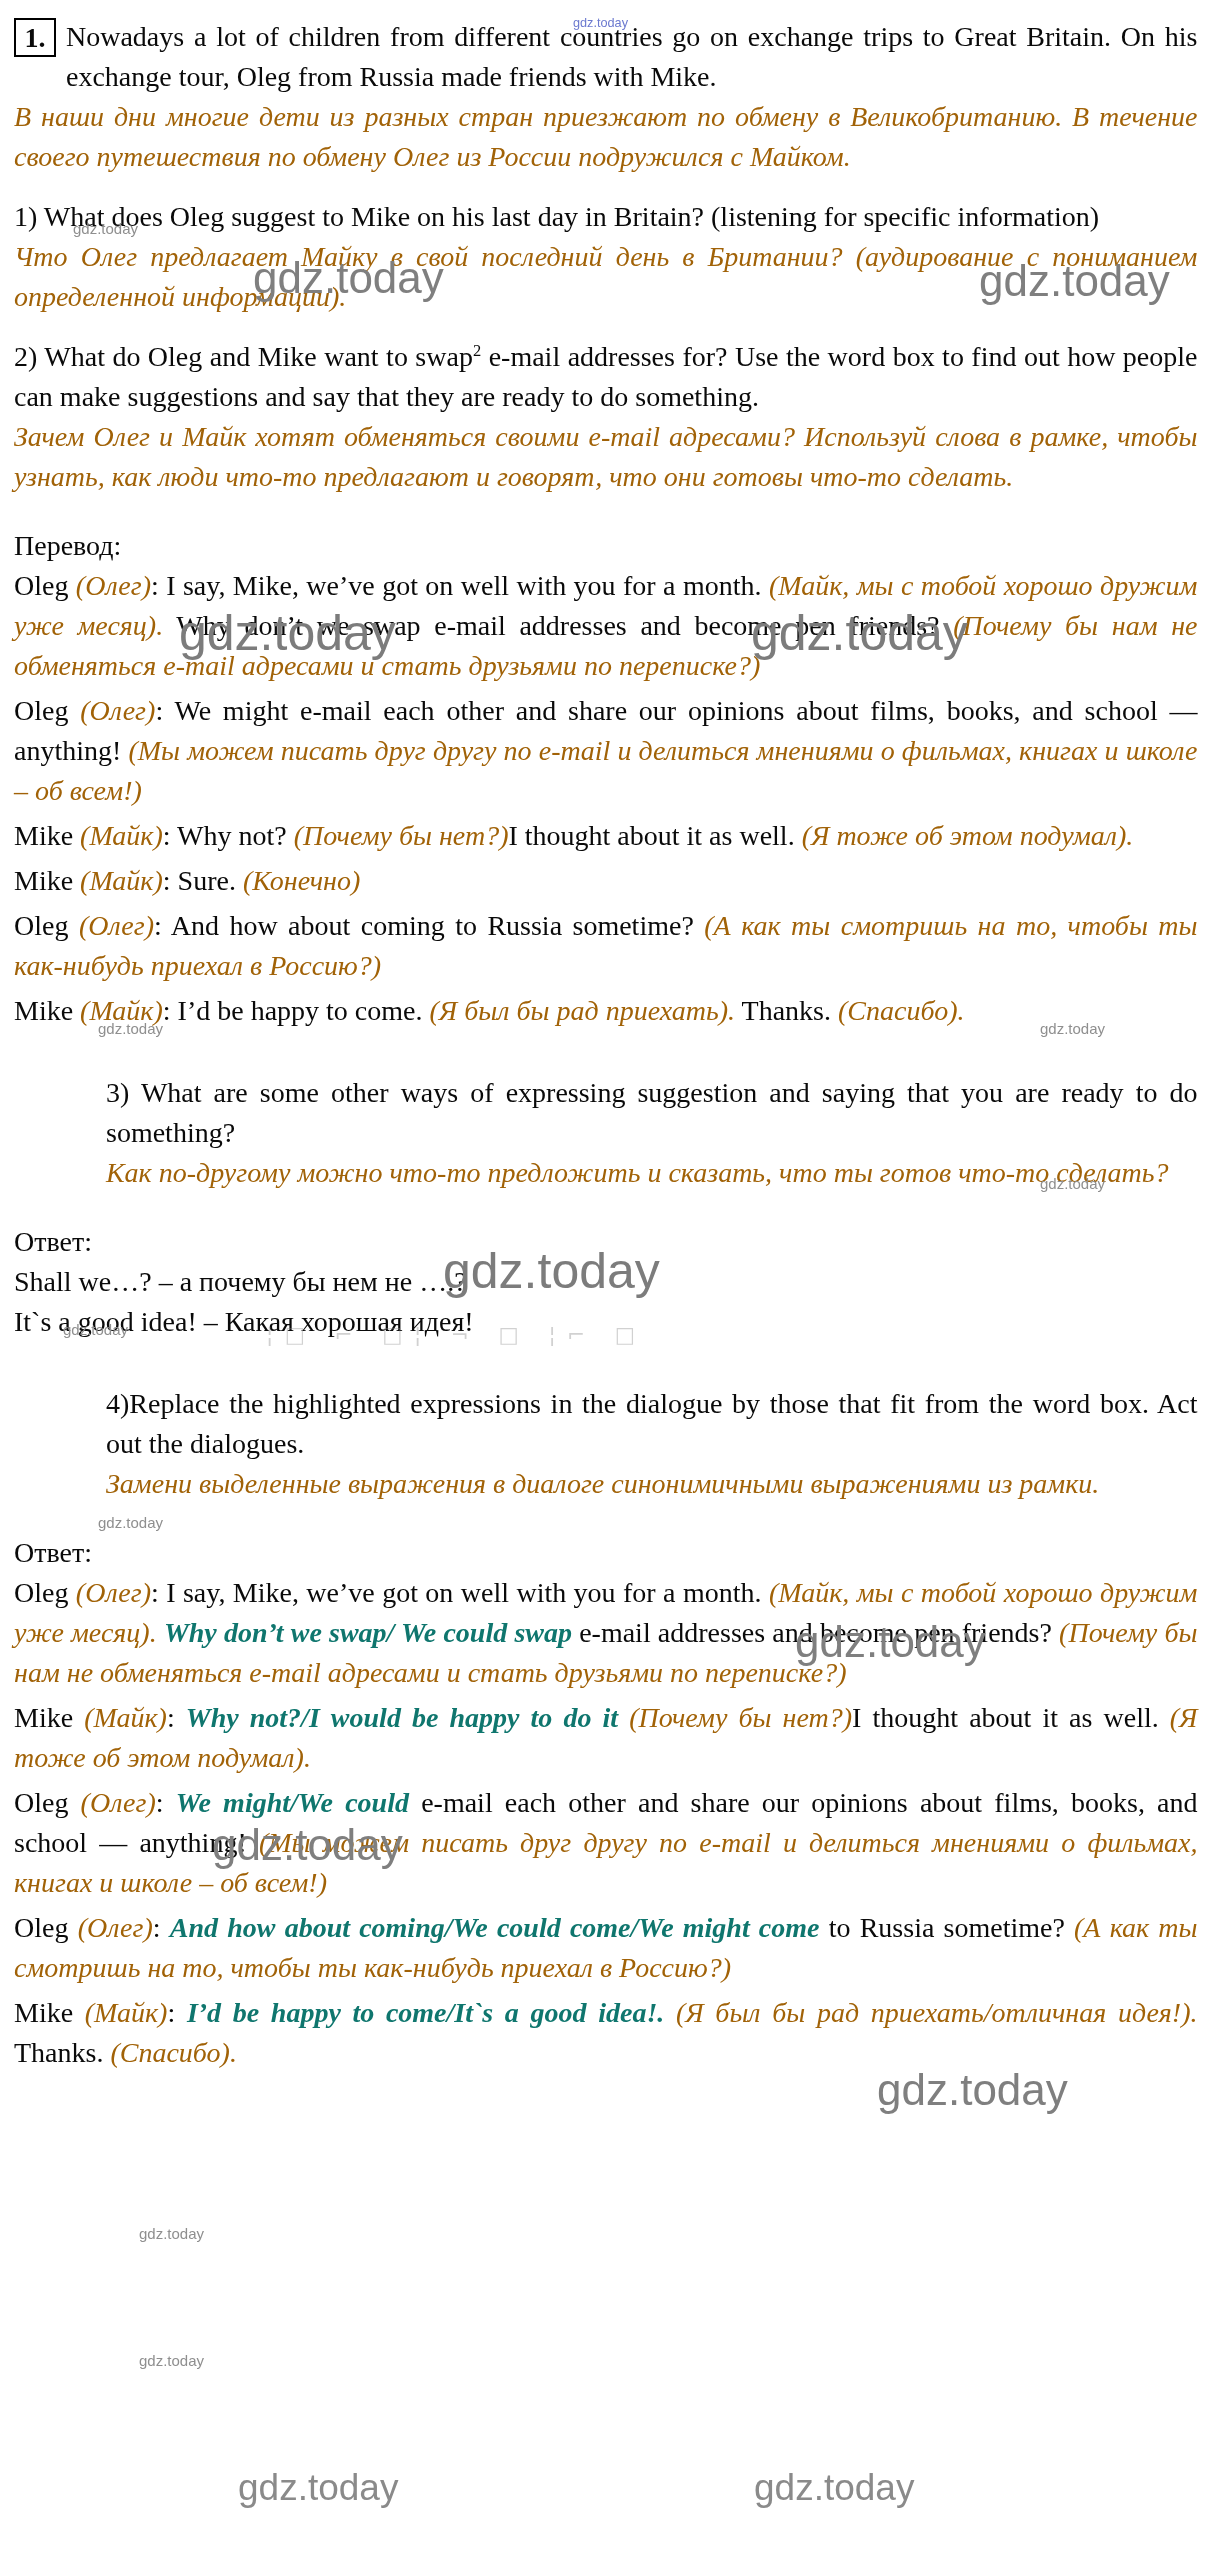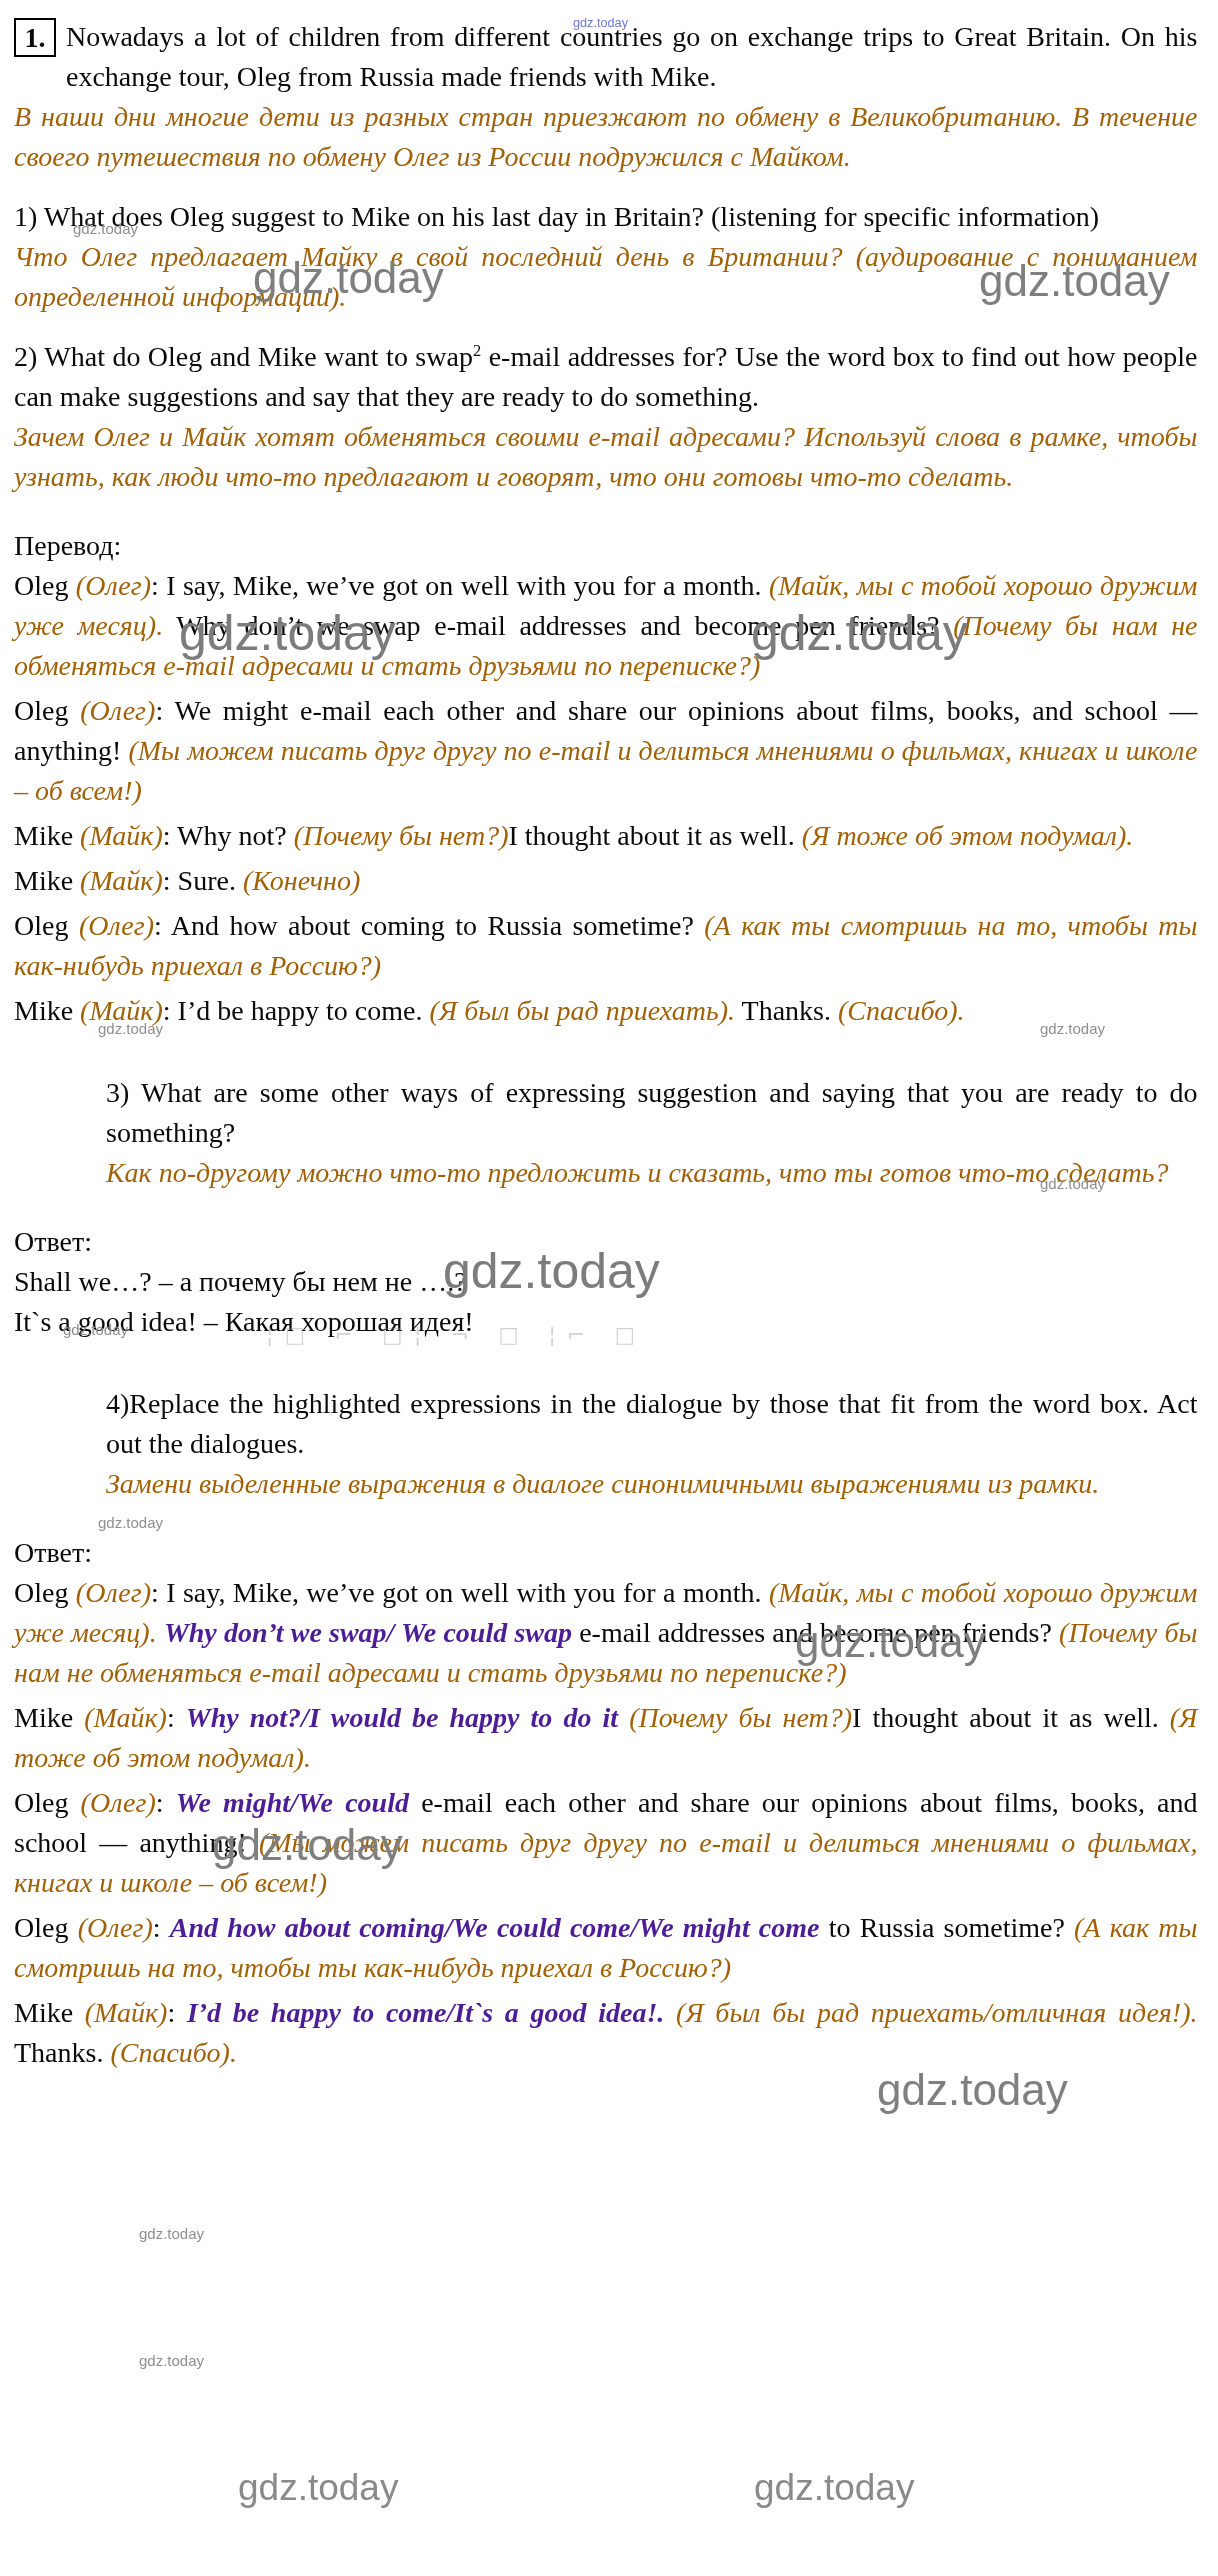--- a/index.html
+++ b/index.html
@@ -26,21 +26,21 @@
   .k-ans     { margin-top:0; }
   .k-intro   { margin-top:0; }
   .indent    { margin-left:92px; }
   .k-q.indent { margin-top:42px; }
   .k-heading + .k-dlg { margin-top:0; }
 
   .r-n  {}
   .r-b  { font-weight:normal; }
   .r-i  { }
   .r-ig { font-style:italic; color:#a16207; }
-  .r-r  { color:#4c1d95; font-weight:bold; font-style:italic; }
+  .r-r  { color:#0f766e; font-weight:bold; font-style:italic; }
   sup.r-sup { font-size:16.5px; line-height:0; }
 
   .numbox {
     float:left;
     width:42px; height:39px;
     border:2.5px solid #000;
     font-weight:bold;
     font-size:28px;
     line-height:35px;
     text-align:center;

